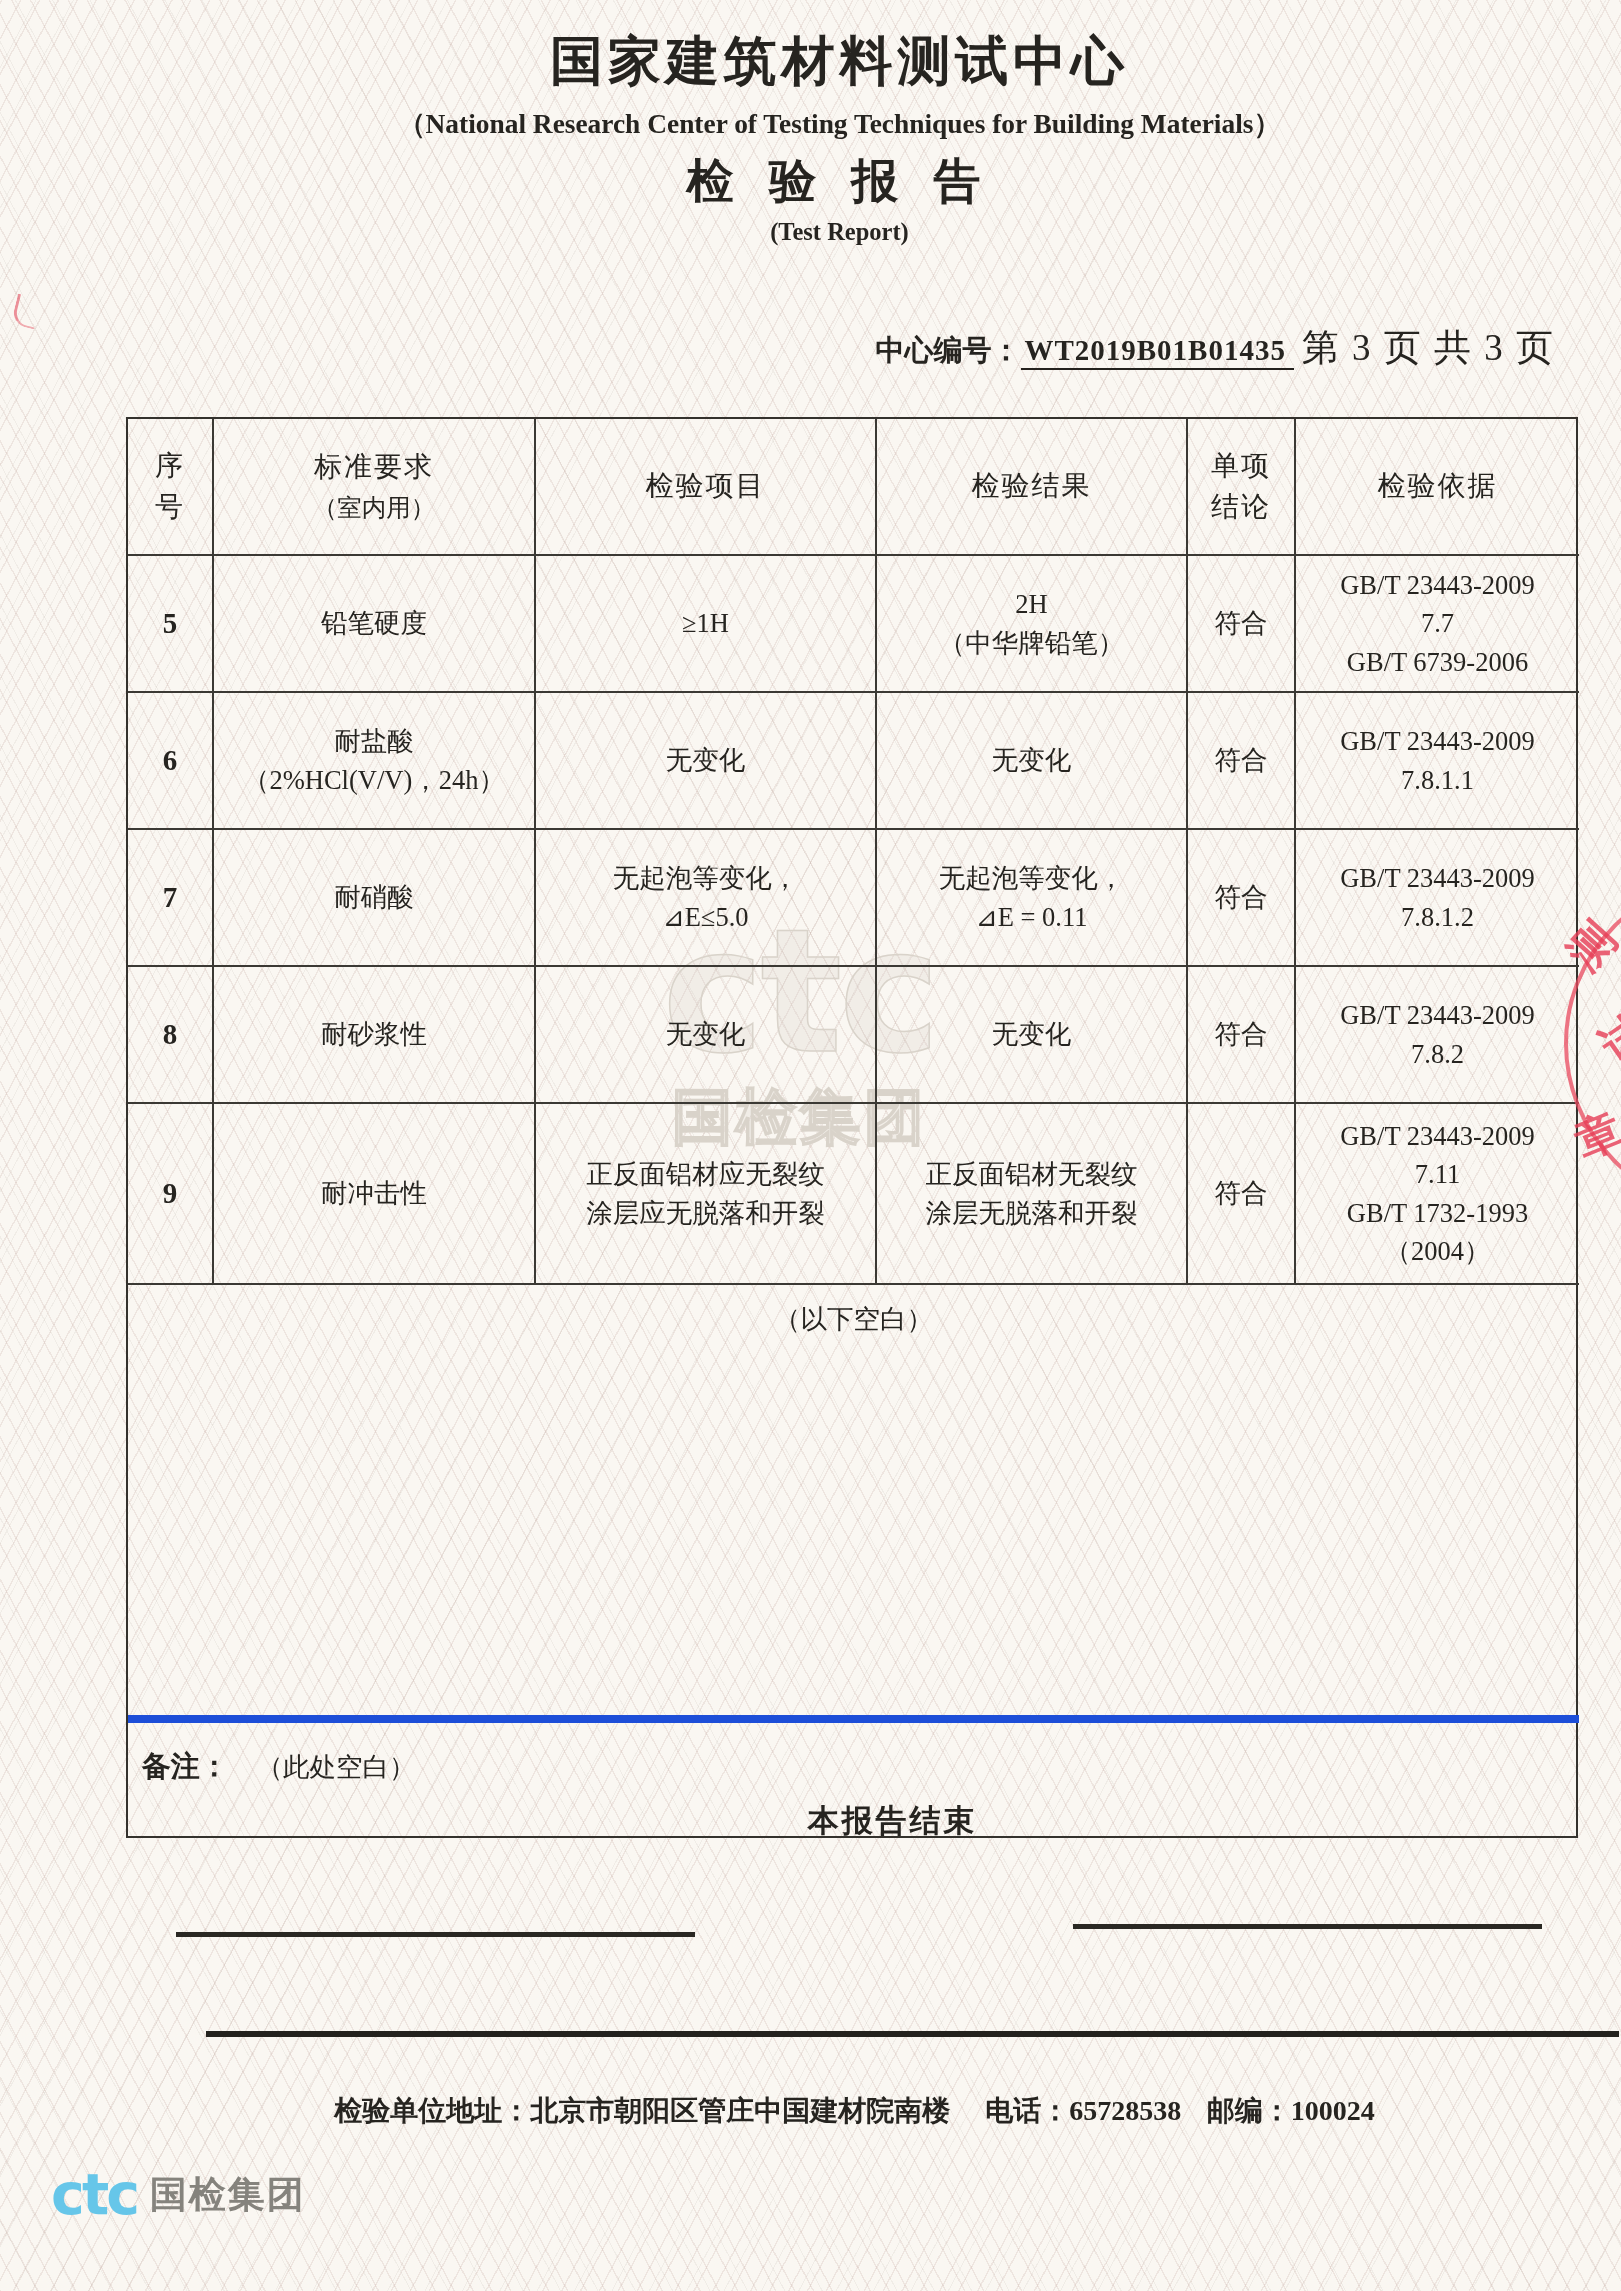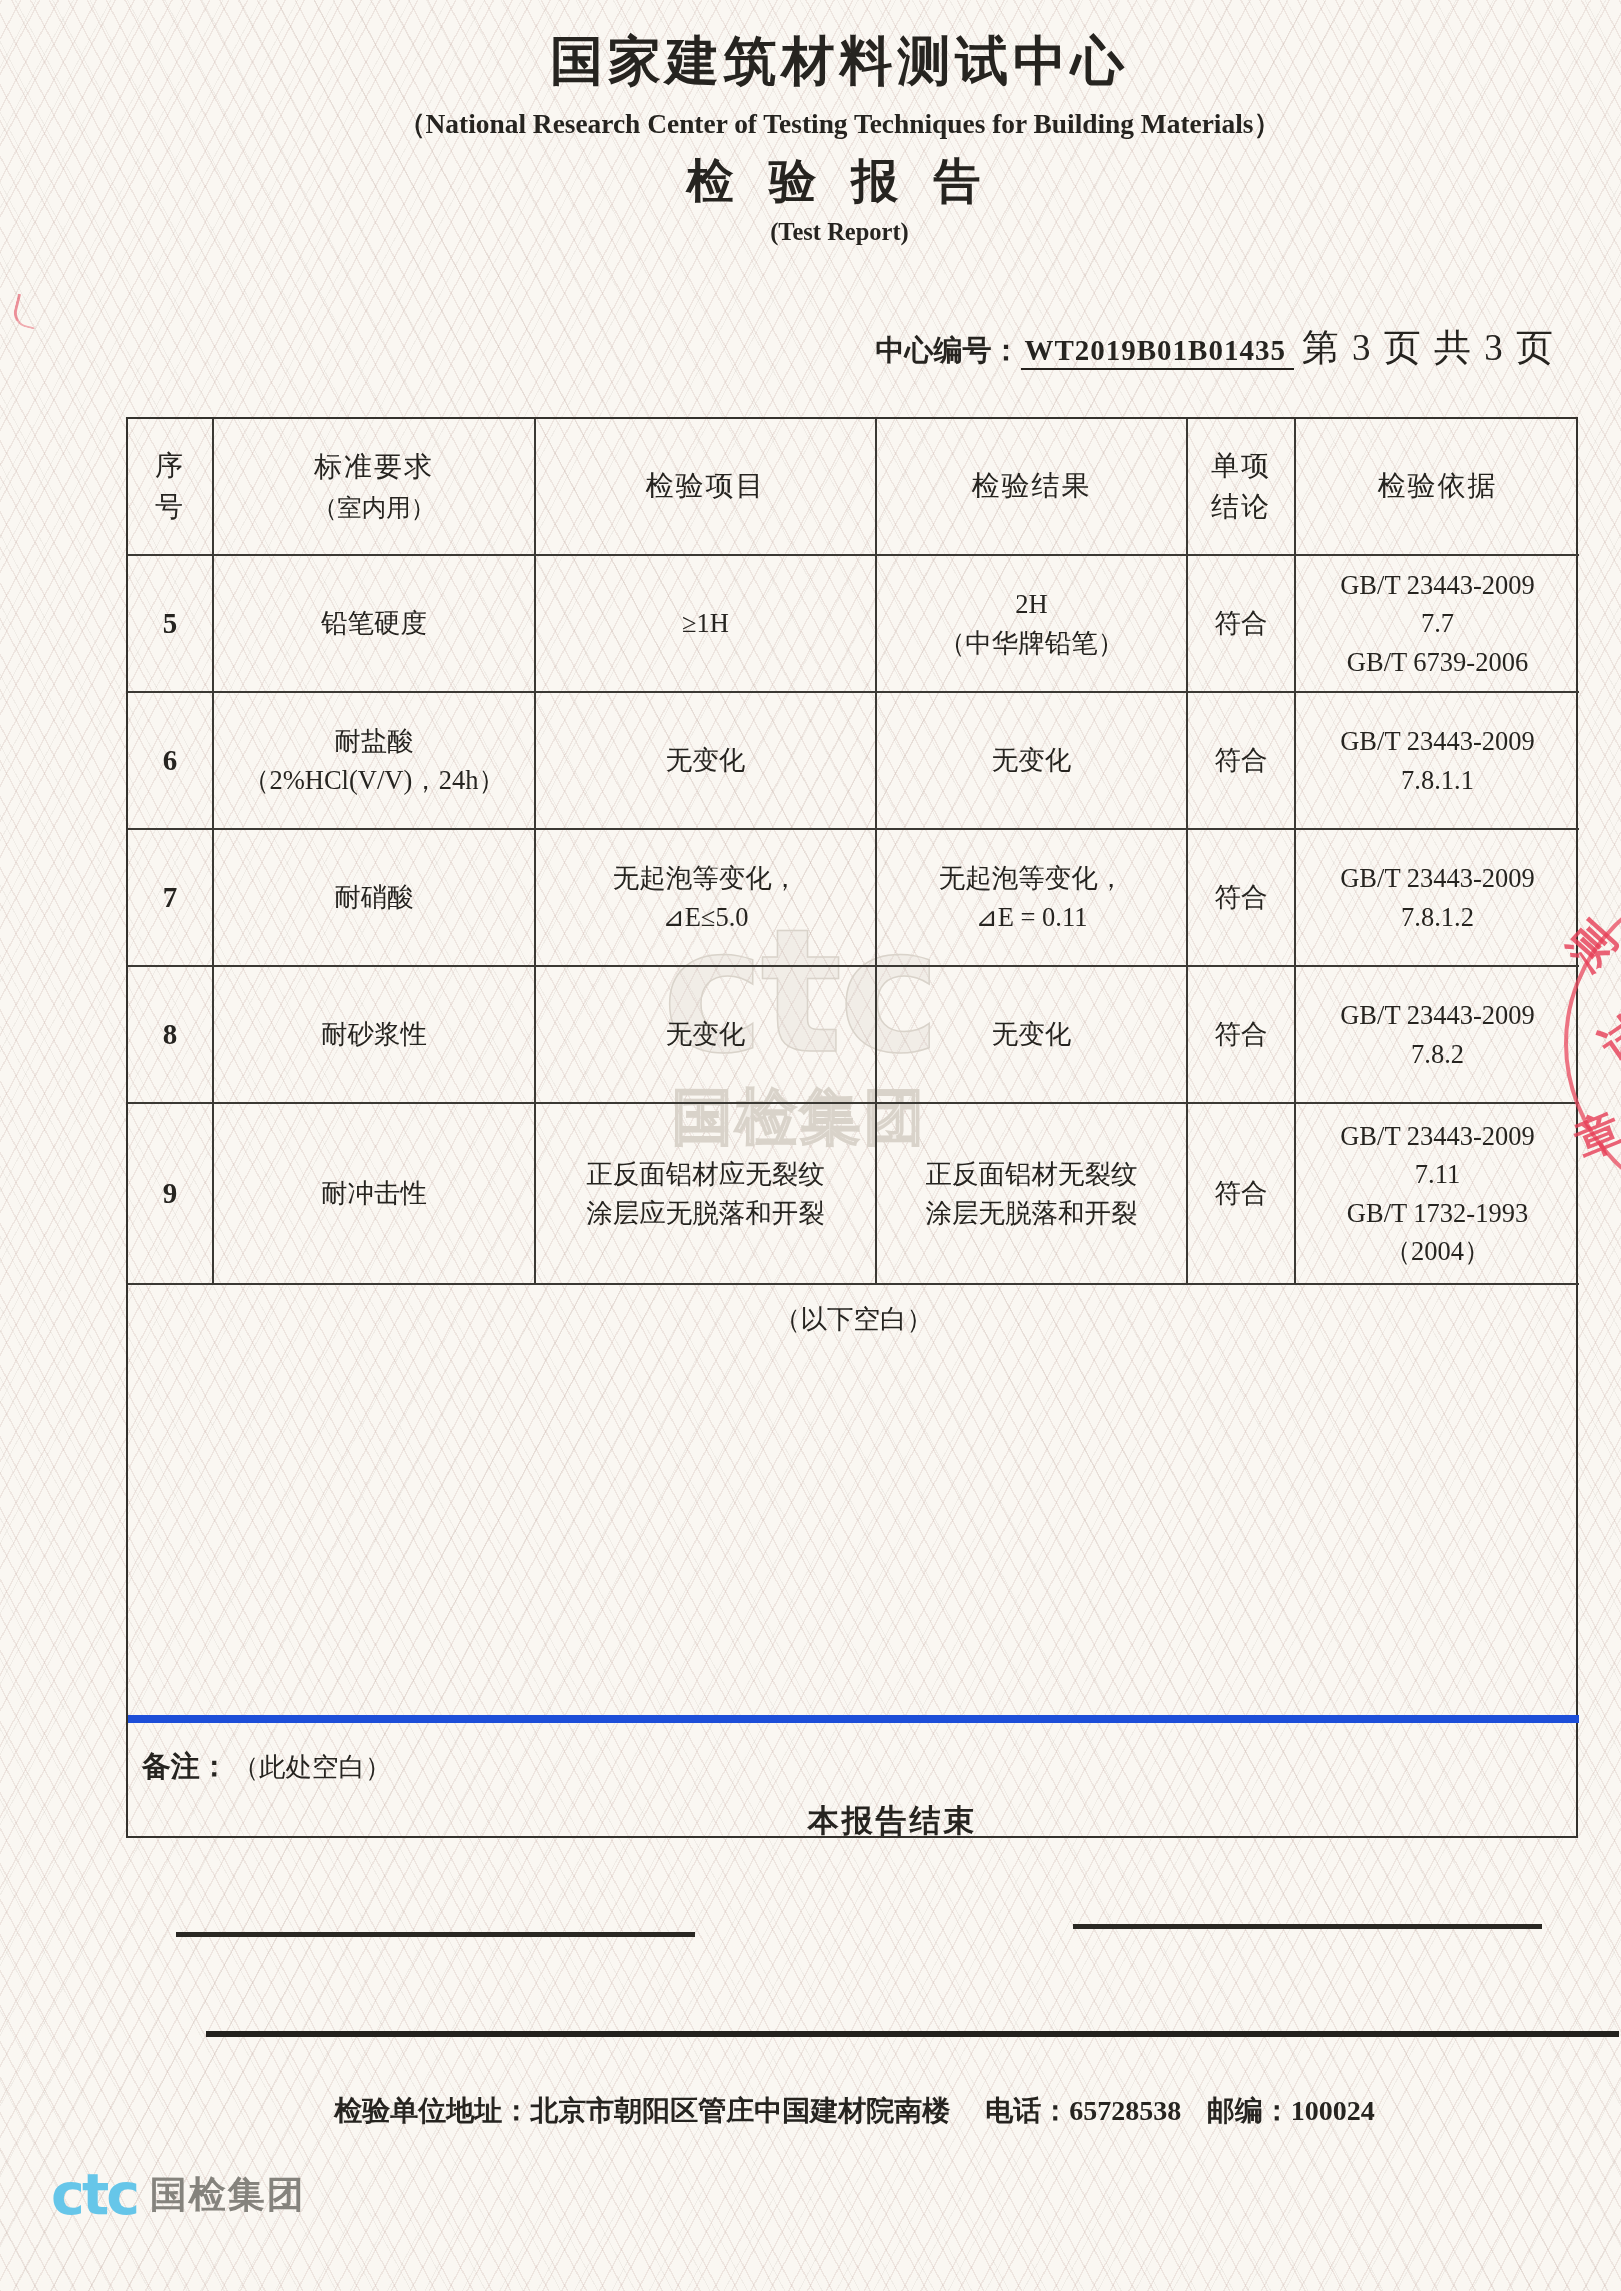--- a/index.html
+++ b/index.html
@@ -56,21 +56,21 @@
   .lastcol { border-right:none; }
   .hdr { font-size:28px; letter-spacing:2px; }
   .hdr-sub { font-size:24.5px; letter-spacing:0; margin-top:2px; }
   .num { font-weight:bold; font-size:29px; }
   .blankrow {
     grid-column:1/-1; border-bottom:8px solid #1d4ed8;
     font-size:26.5px; padding:15.7px 15.7px; text-align:center; white-space:pre-line;
   }
   .remarkrow {
     grid-column:1/-1; display:flex; align-items:flex-start;
-    padding:23.5px 13.7px; font-size:26.5px;
+    padding:23.5px 13.7px; font-size:26.5px;gap:24px;
   }
   .remark-label { font-weight:bold; font-size:29px; }
   .remark-value { font-size:26.5px; margin-left:3.9px; padding-top:2px; }
 
   
   .endline { position:absolute; background:#2a2823; height:4.9px; z-index:2; }
   .endline.left  { left:176px;  top:1932px; width:519px; }
   .endline.right { left:1073px; top:1924px; width:469px; }
   .end-text { position:absolute; left:716px; width:353px; top:1800px; text-align:center;
               font-size:31px; font-weight:bold; letter-spacing:2.9px; z-index:2; }

